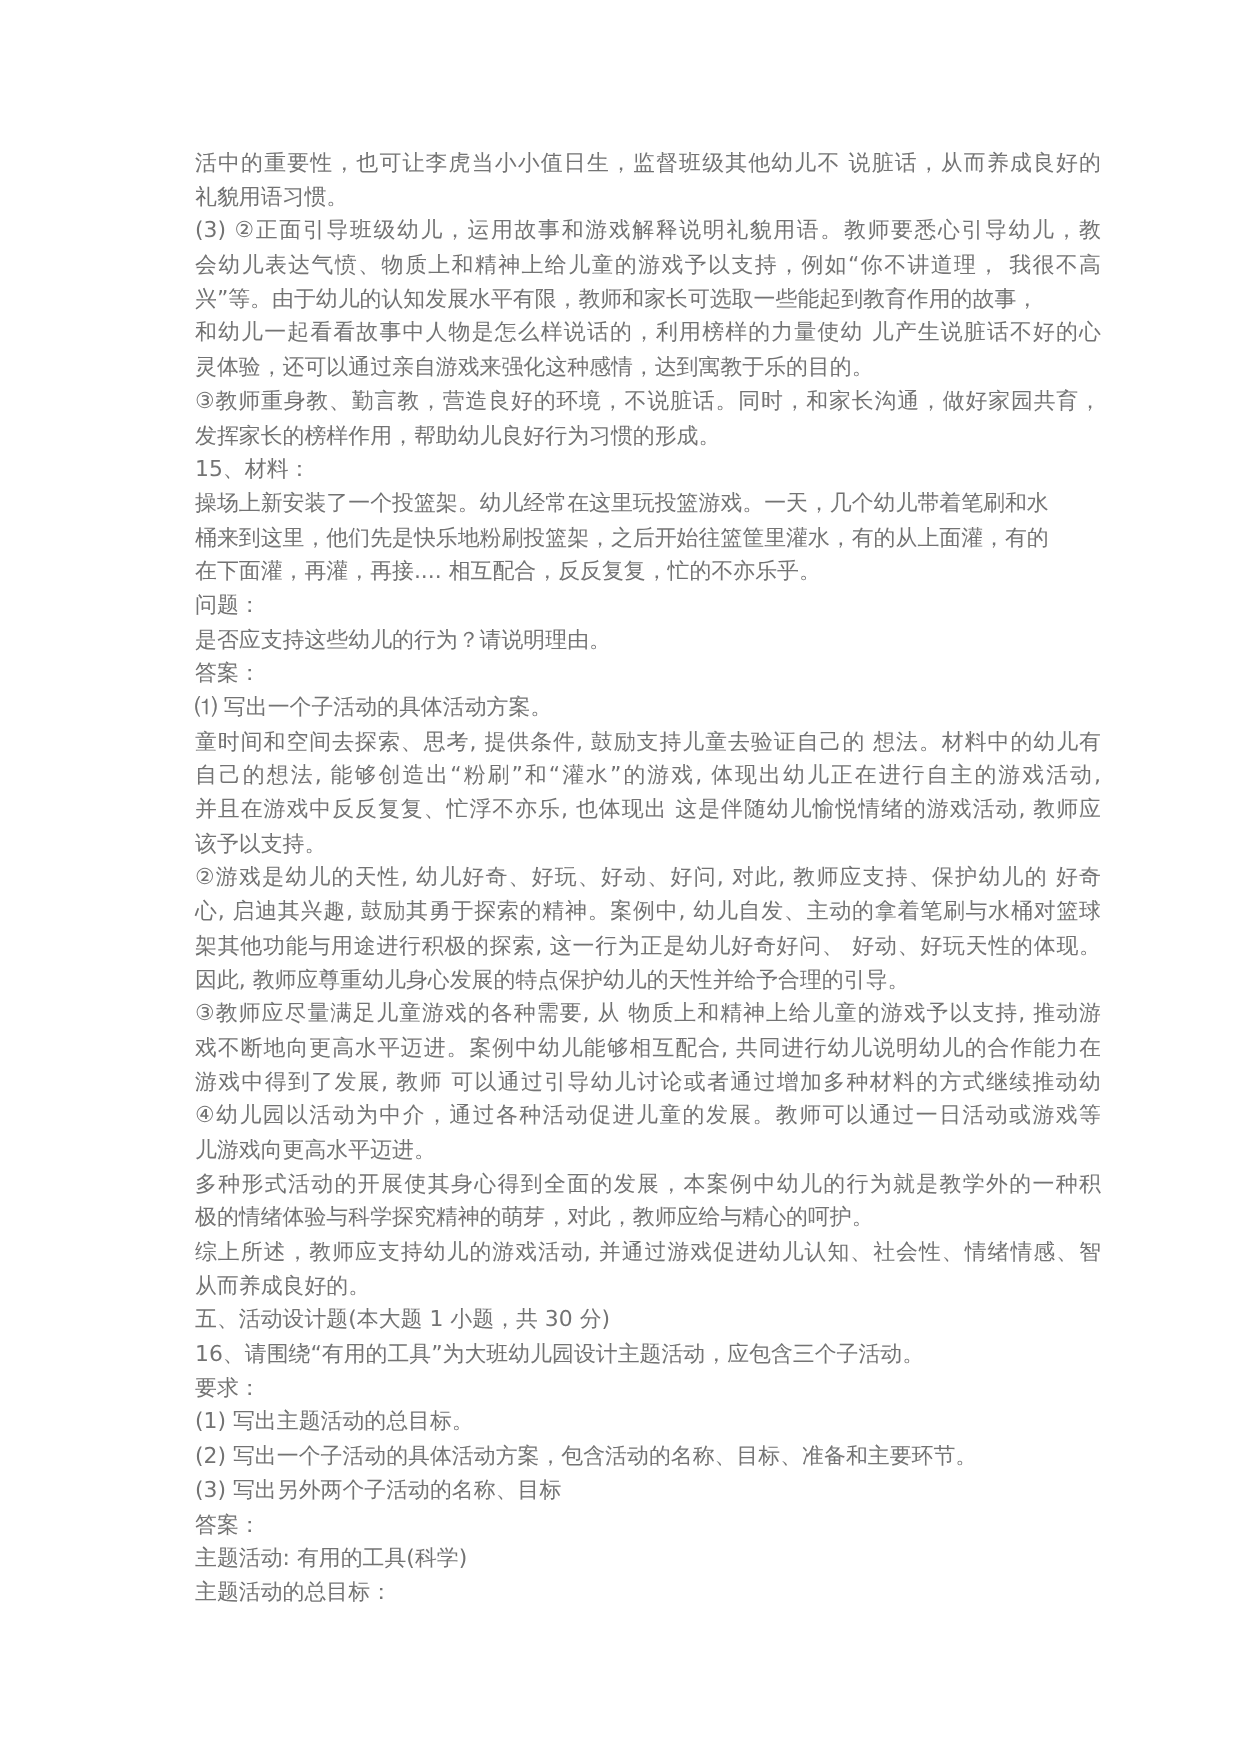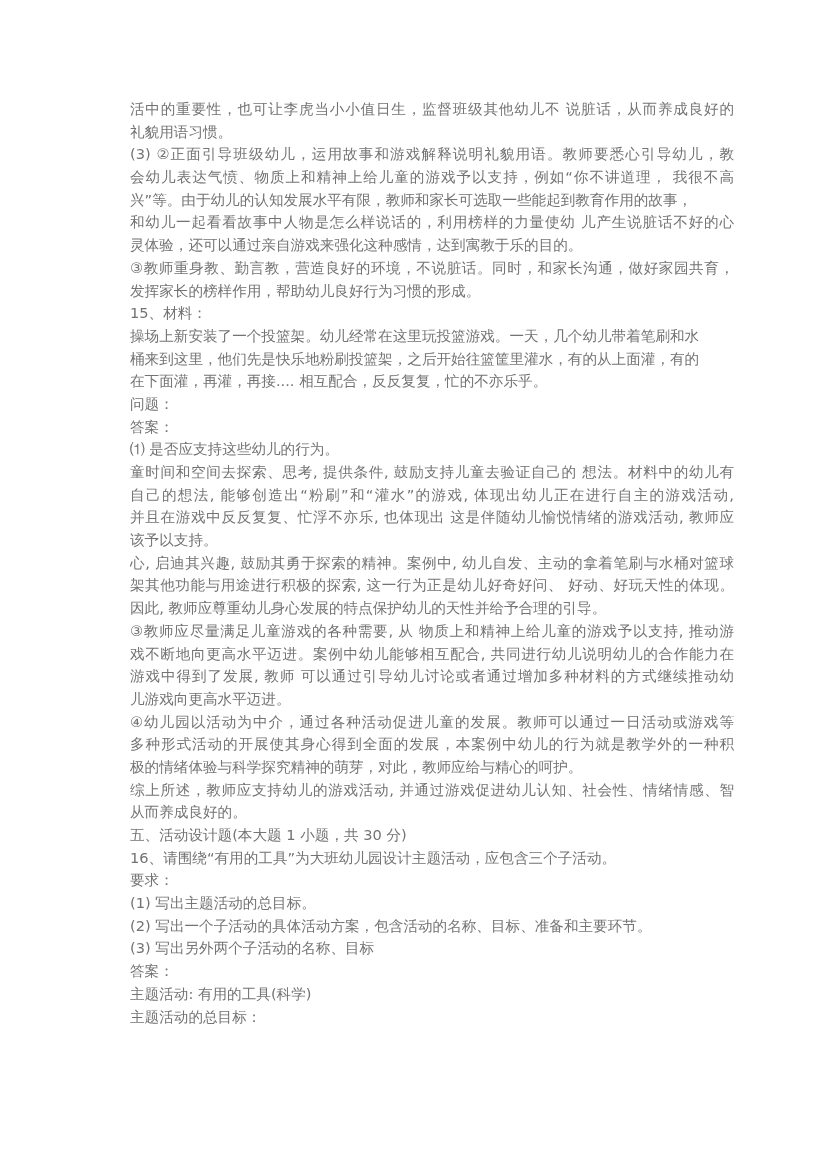--- a/index.html
+++ b/index.html
@@ -45,34 +45,36 @@
     <div class="line">兴”等。由于幼儿的认知发展水平有限，教师和家长可选取一些能起到教育作用的故事，</div>
     <div class="line justify">和幼儿一起看看故事中人物是怎么样说话的，利用榜样的力量使幼 儿产生说脏话不好的心</div>
     <div class="line">灵体验，还可以通过亲自游戏来强化这种感情，达到寓教于乐的目的。</div>
     <div class="line justify">③教师重身教、勤言教，营造良好的环境，不说脏话。同时，和家长沟通，做好家园共育，</div>
     <div class="line">发挥家长的榜样作用，帮助幼儿良好行为习惯的形成。</div>
     <div class="line">15、材料：</div>
     <div class="line">操场上新安装了一个投篮架。幼儿经常在这里玩投篮游戏。一天，几个幼儿带着笔刷和水</div>
     <div class="line">桶来到这里，他们先是快乐地粉刷投篮架，之后开始往篮筐里灌水，有的从上面灌，有的</div>
     <div class="line">在下面灌，再灌，再接.... 相互配合，反反复复，忙的不亦乐乎。</div>
     <div class="line">问题：</div>
+    <div class="line">是否应支持这些幼儿的行为？请说明理由。</div>
     <div class="line">答案：</div>
-    <div class="line">⑴ 是否应支持这些幼儿的行为。</div>
+    <div class="line">⑴ 写出一个子活动的具体活动方案。</div>
     <div class="line justify">童时间和空间去探索、思考, 提供条件, 鼓励支持儿童去验证自己的 想法。材料中的幼儿有</div>
     <div class="line justify">自己的想法, 能够创造出“粉刷”和“灌水”的游戏, 体现出幼儿正在进行自主的游戏活动,</div>
     <div class="line justify">并且在游戏中反反复复、忙浮不亦乐, 也体现出 这是伴随幼儿愉悦情绪的游戏活动, 教师应</div>
     <div class="line">该予以支持。</div>
+    <div class="line justify">②游戏是幼儿的天性, 幼儿好奇、好玩、好动、好问, 对此, 教师应支持、保护幼儿的 好奇</div>
     <div class="line justify">心, 启迪其兴趣, 鼓励其勇于探索的精神。案例中, 幼儿自发、主动的拿着笔刷与水桶对篮球</div>
     <div class="line justify">架其他功能与用途进行积极的探索, 这一行为正是幼儿好奇好问、 好动、好玩天性的体现。</div>
     <div class="line">因此, 教师应尊重幼儿身心发展的特点保护幼儿的天性并给予合理的引导。</div>
     <div class="line justify">③教师应尽量满足儿童游戏的各种需要, 从 物质上和精神上给儿童的游戏予以支持, 推动游</div>
     <div class="line justify">戏不断地向更高水平迈进。案例中幼儿能够相互配合, 共同进行幼儿说明幼儿的合作能力在</div>
     <div class="line justify">游戏中得到了发展, 教师 可以通过引导幼儿讨论或者通过增加多种材料的方式继续推动幼</div>
+    <div class="line justify">④幼儿园以活动为中介，通过各种活动促进儿童的发展。教师可以通过一日活动或游戏等</div>
     <div class="line">儿游戏向更高水平迈进。</div>
-    <div class="line justify">④幼儿园以活动为中介，通过各种活动促进儿童的发展。教师可以通过一日活动或游戏等</div>
     <div class="line justify">多种形式活动的开展使其身心得到全面的发展，本案例中幼儿的行为就是教学外的一种积</div>
     <div class="line">极的情绪体验与科学探究精神的萌芽，对此，教师应给与精心的呵护。</div>
     <div class="line justify">综上所述，教师应支持幼儿的游戏活动, 并通过游戏促进幼儿认知、社会性、情绪情感、智</div>
     <div class="line">从而养成良好的。</div>
     <div class="line">五、活动设计题(本大题 1 小题，共 30 分)</div>
     <div class="line">16、请围绕“有用的工具”为大班幼儿园设计主题活动，应包含三个子活动。</div>
     <div class="line">要求：</div>
     <div class="line">(1) 写出主题活动的总目标。</div>
     <div class="line">(2) 写出一个子活动的具体活动方案，包含活动的名称、目标、准备和主要环节。</div>
     <div class="line">(3) 写出另外两个子活动的名称、目标</div>

